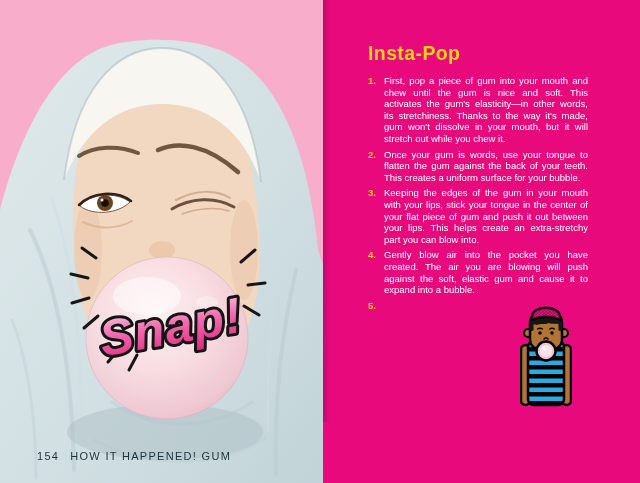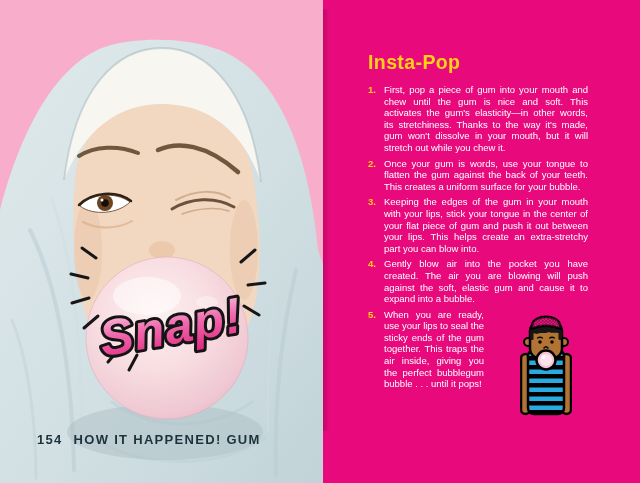--- a/index.html
+++ b/index.html
@@ -8,28 +8,28 @@
     font-family:"Liberation Sans", sans-serif;
     background:#ffffff;
   }
   .spread { position:relative; width:640px; height:483px; overflow:hidden; background:#e80a7d; }
 
   
   .left-page { position:absolute; left:0; top:0; width:323px; height:483px; overflow:hidden; background:#f8aecb; }
   .left-page svg { display:block; }
 
   .page-footer-left {
-    position:absolute; left:37px; top:432px;
-    font-size:13px; font-weight:bold; letter-spacing:1.3px;
+    position:absolute; left:37px; top:450px;
+    font-size:11px; font-weight:normal; letter-spacing:1.3px;
     color:#1c333c; white-space:nowrap;
   }
   .page-footer-left .num { margin-right:11px; }
 
   
-  .right-page { position:absolute; left:323px; top:0; width:317px; height:422px; background:#e80a7d; overflow:hidden;margin-top:9px; }
+  .right-page { position:absolute; left:323px; top:0; width:317px; height:422px; background:#e80a7d; overflow:hidden; }
   .spine-shadow { position:absolute; left:0; top:0; width:7px; height:483px;
     background:linear-gradient(to right, rgba(0,0,0,0.16), rgba(0,0,0,0)); pointer-events:none; }
 
   .content { position:absolute; left:45px; top:42px; width:220px; color:#ffffff; }
   .page-title {
     margin:0 0 10px 0;
     font-size:19.5px; font-weight:bold; letter-spacing:0.4px;
     color:#ffd215;
   }
   .intro { font-size:9.5px; line-height:11.6px; text-align:justify; margin:0 0 7px 0; }
@@ -216,21 +216,21 @@
               <path d="M 35,54 Q 40,51 45,54" fill="none" stroke="#000" stroke-width="2.5" stroke-linecap="round"></path>
               <path d="M 59,54 Q 64,51 69,54" fill="none" stroke="#000" stroke-width="2.5" stroke-linecap="round"></path>
               <circle cx="40" cy="62" r="3.5" fill="#000"></circle>
               <circle cx="64" cy="62" r="3.5" fill="#000"></circle>
               <path d="M 48,74 Q 52,69 56,74" fill="none" stroke="#000" stroke-width="3" stroke-linecap="round"></path>
 
               <circle cx="52" cy="98" r="19" fill="#f4c3d6" stroke="#000" stroke-width="5"></circle>
               <circle cx="52" cy="98" r="12" fill="#fbe3ec"></circle>
               <circle cx="47" cy="92" r="4" fill="#ffffff" opacity="0.85"></circle>
             </svg>
-          </span><span>When you are ready, use your lips to seal the sticky ends of the gum together. This traps the air inside, giving you the perfect bubblegum bubble . . . until it pops!</span>
+          </span>
         </div>
       </div>
     </div>
 
     <div class="page-footer-right">
       <span>POP CULTURE</span><span class="num">155</span>
     </div>
   </div>
 
 </div>

